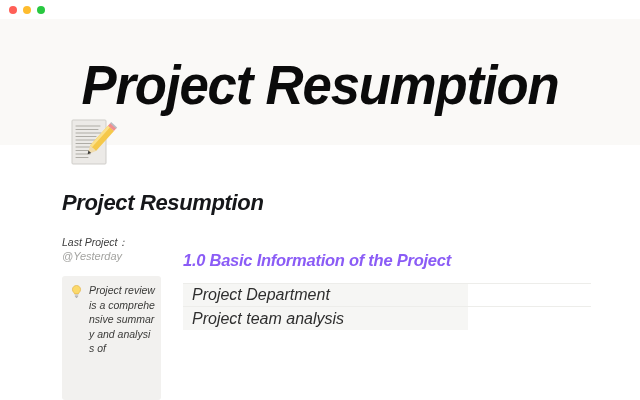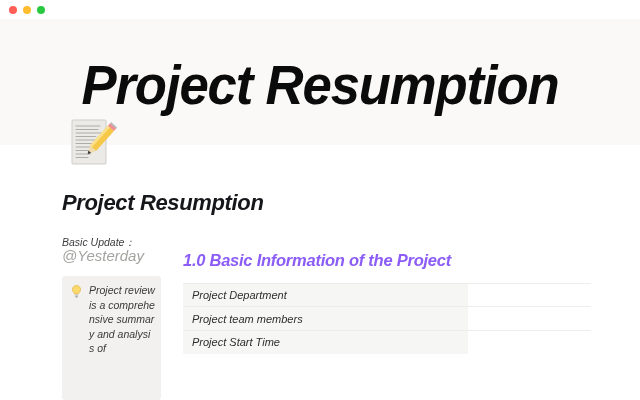--- a/index.html
+++ b/index.html
@@ -114,21 +114,21 @@
     width: 120px;
   }
   .meta-label {
     font-size: 10.5px;
     line-height: 14px;
     color: #3c3c3c;
     display: block;
     white-space: nowrap;
   }
   .meta-value {
-    font-size: 15px;
+    font-size: 11px;
     line-height: 14px;
     color: #a3a3a0;
     display: block;
     white-space: nowrap;
   }
 
   
   .callout {
     position: absolute;
     left: 62px;
@@ -175,21 +175,21 @@
   .table {
     position: absolute;
     left: 183px;
     top: 138px;
     width: 390px;
     border-collapse: collapse;
     table-layout: fixed;
   }
   .table tr { height: 23.4px; }
   .table td {
-    font-size: 11px;
+    font-size: 16px;
     color: #2e2e2e;
     padding: 0 0 0 9px;
     border-top: 1px solid #ededea;
     vertical-align: middle;
     overflow: hidden;
     white-space: nowrap;
   }
   .table tr:first-child td { border-top: 1px solid #ededea; }
   .col-label {
     width: 276px;
@@ -241,21 +241,21 @@
         <polygon points="30.6,38.8 34.4,38.8 32.5,42" fill="#3a3a3a"></polygon>
       </g>
     </svg>
   </div>
 
   <div class="doc">
 
     <div class="doc-title">Project Resumption</div>
 
     <div class="meta">
-      <span class="meta-label">Basic Update：</span>
+      <span class="meta-label">Last Project：</span>
       <span class="meta-value">@Yesterday</span>
     </div>
 
     <div class="callout">
       <span class="callout-icon">
         <svg width="15" height="15" viewBox="0 0 24 24" xmlns="http://www.w3.org/2000/svg">
           <path d="M12 2.4c-3.7 0-6.5 2.8-6.5 6.3 0 2.3 1.1 3.8 2.2 5 .7.8 1.1 1.3 1.2 2.1h6.2c.1-.8.5-1.3 1.2-2.1 1.1-1.2 2.2-2.7 2.2-5 0-3.5-2.8-6.3-6.5-6.3z" fill="#fbd96b" stroke="#e0ae3c" stroke-width="1"></path>
           <rect x="9" y="16.6" width="6" height="1.7" rx="0.6" fill="#bdbdbd"></rect>
           <rect x="9.4" y="18.8" width="5.2" height="1.6" rx="0.6" fill="#a8a8a8"></rect>
           <path d="M10.4 21.1h3.2c-.3.9-.9 1.3-1.6 1.3s-1.3-.4-1.6-1.3z" fill="#8f8f8f"></path>
@@ -266,24 +266,20 @@
 
     <div class="section-title">1.0 Basic Information of the Project</div>
 
     <table class="table">
       <tbody>
         <tr>
           <td class="col-label">Project Department</td>
           <td class="col-value"></td>
         </tr>
         <tr>
-          <td class="col-label">Project team members</td>
-          <td class="col-value"></td>
-        </tr>
-        <tr>
-          <td class="col-label">Project Start Time</td>
+          <td class="col-label">Project team analysis</td>
           <td class="col-value"></td>
         </tr>
       </tbody>
     </table>
 
   </div>
 </div>
 
 </body></html>

